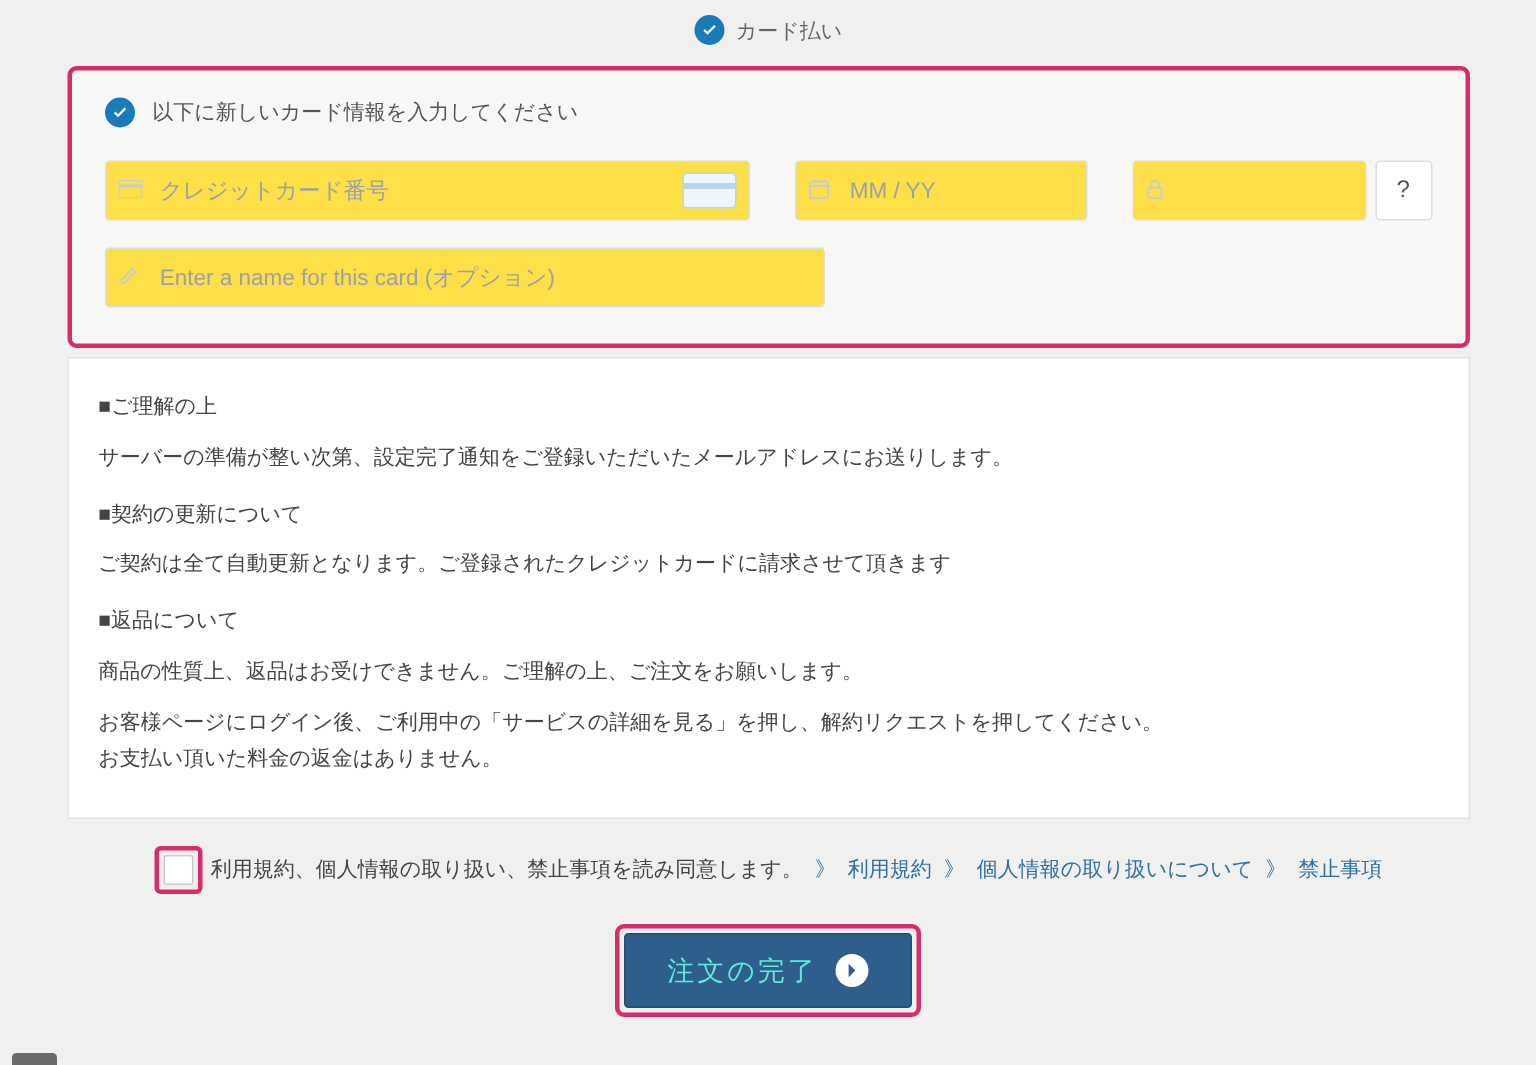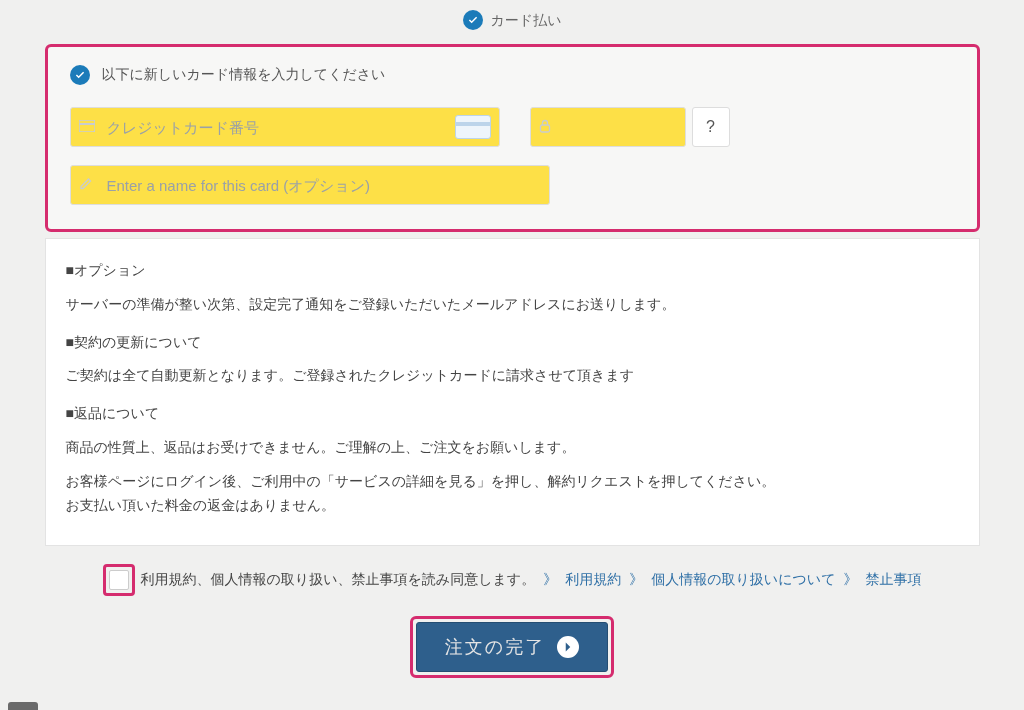--- a/index.html
+++ b/index.html
@@ -158,21 +158,21 @@
   .terms-row .sep { color: #2e6fa6; margin: 0 2px; }
   .submit-wrap { text-align: center; }
   .submit-frame {
     display: inline-block;
     border: 3px solid #d52c6e;
     border-radius: 6px;
     padding: 3px;
   }
   .submit-btn {
     background: #2e5f8c;
-    color: #e5e5e5;
+    color: #5eead4;
     border: 1px solid #244d72;
     border-radius: 3px;
     padding: 12px 28px;
     font-size: 18px;
     letter-spacing: 2px;
     display: inline-flex;
     align-items: center;
     gap: 12px;
     cursor: pointer;
   }
@@ -224,20 +224,31 @@
         <span class="lead-icon">
           <svg width="16" height="12" viewBox="0 0 16 12">
               <rect x="0" y="0" width="16" height="12" rx="2" fill="none" stroke="#c7ccd1" stroke-width="1.4"></rect>
               <rect x="0" y="3" width="16" height="2" fill="#c7ccd1"></rect>
             </svg>
         </span>
         <input type="text" placeholder="クレジットカード番号" style="">
         <span class="cc-brand"></span>
       </div>
 
+      <div class="field field-exp">
+        <span class="lead-icon">
+          <svg width="14" height="14" viewBox="0 0 14 14">
+              <rect x="1" y="2" width="12" height="11" rx="1.5" fill="none" stroke="#c7ccd1" stroke-width="1.3"></rect>
+              <line x1="1" y1="5" x2="13" y2="5" stroke="#c7ccd1" stroke-width="1.3"></line>
+              <line x1="4" y1="0.5" x2="4" y2="3" stroke="#c7ccd1" stroke-width="1.3"></line>
+              <line x1="10" y1="0.5" x2="10" y2="3" stroke="#c7ccd1" stroke-width="1.3"></line>
+            </svg>
+        </span>
+        <input type="text" placeholder="MM / YY" style="">
+      </div>
 
       <div class="field-cvv-wrap">
         <div class="field field-cvv">
           <span class="lead-icon">
             <svg width="12" height="14" viewBox="0 0 12 14">
                 <rect x="1.5" y="6" width="9" height="7" rx="1.5" fill="none" stroke="#c7ccd1" stroke-width="1.3"></rect>
                 <path d="M3.5 6V4a2.5 2.5 0 0 1 5 0v2" fill="none" stroke="#c7ccd1" stroke-width="1.3"></path>
               </svg>
           </span>
         </div>
@@ -249,21 +260,21 @@
       <span class="lead-icon">
         <svg width="13" height="13" viewBox="0 0 13 13">
             <path d="M9.5 1.5l2 2L4 11H2V9l7.5-7.5z" fill="none" stroke="#c7ccd1" stroke-width="1.3"></path>
           </svg>
       </span>
       <input type="text" placeholder="Enter a name for this card (オプション)" style="">
     </div>
   </div>
 
   <div class="info-box">
-    <p class="hd">■オプション</p>
+    <p class="hd">■ご理解の上</p>
     <p>サーバーの準備が整い次第、設定完了通知をご登録いただいたメールアドレスにお送りします。</p>
     <p class="hd">■契約の更新について</p>
     <p>ご契約は全て自動更新となります。ご登録されたクレジットカードに請求させて頂きます</p>
     <p class="hd">■返品について</p>
     <p>商品の性質上、返品はお受けできません。ご理解の上、ご注文をお願いします。</p>
     <p>
       <span>お客様ページにログイン後、ご利用中の「サービスの詳細を見る」を押し、解約リクエストを押してください。</span><br>
       <span>お支払い頂いた料金の返金はありません。</span>
     </p>
   </div>

